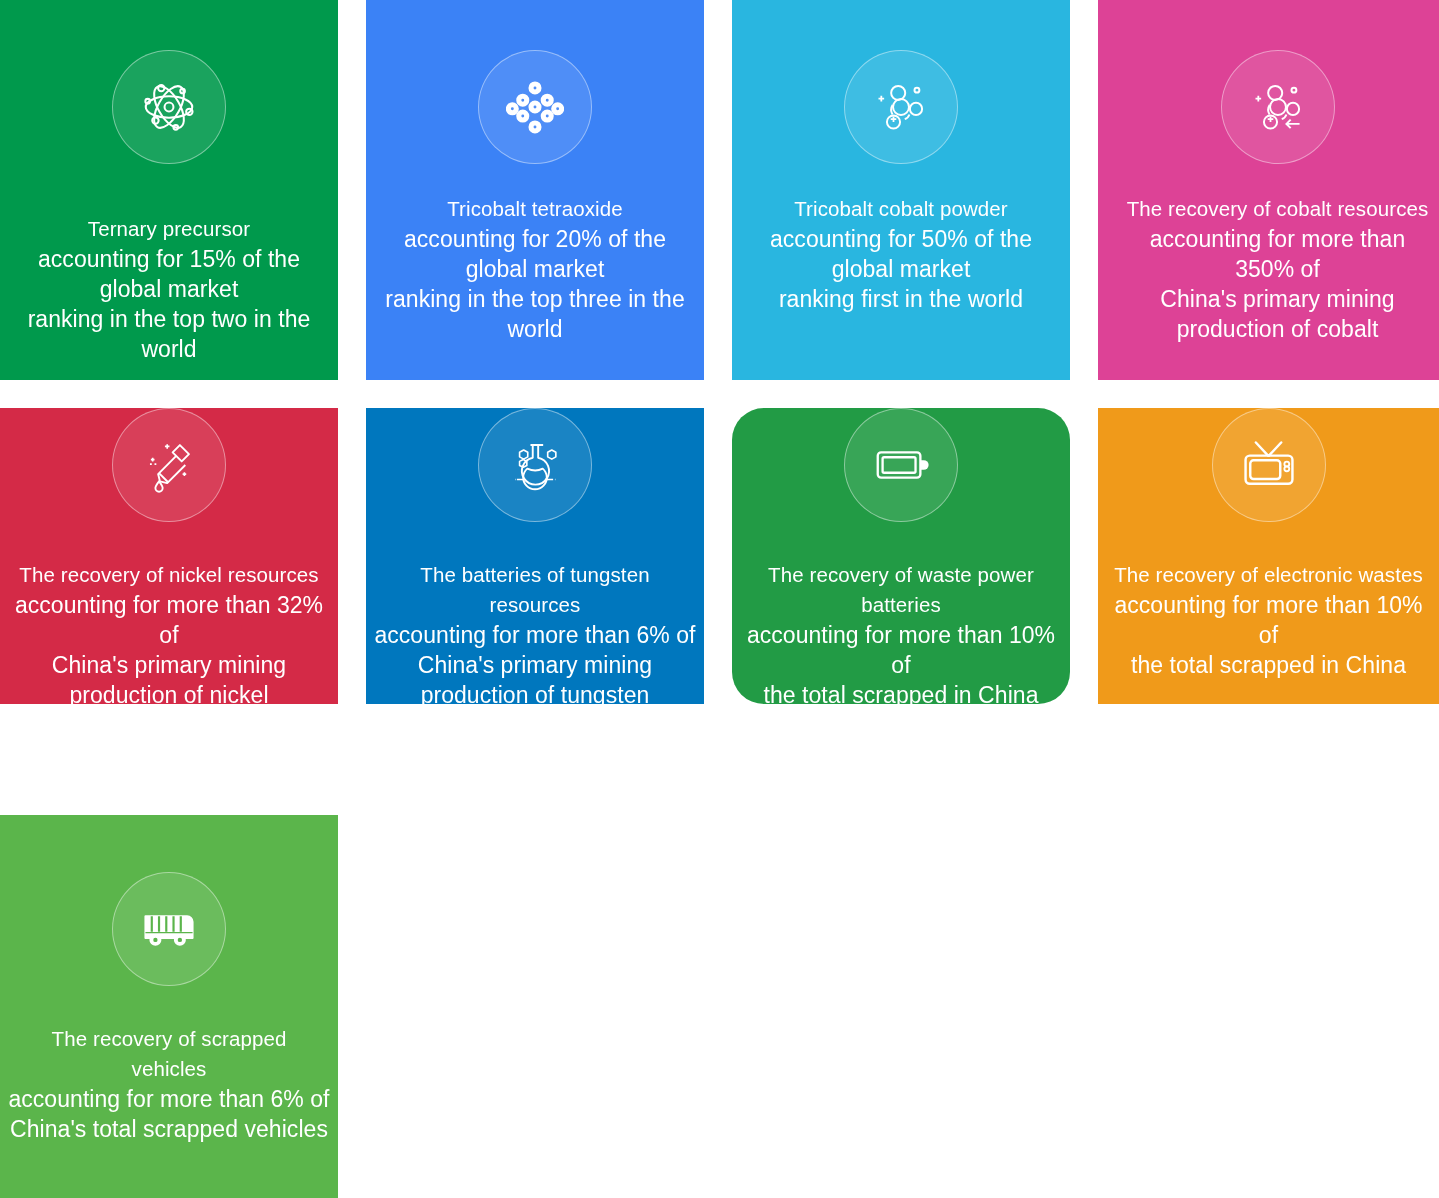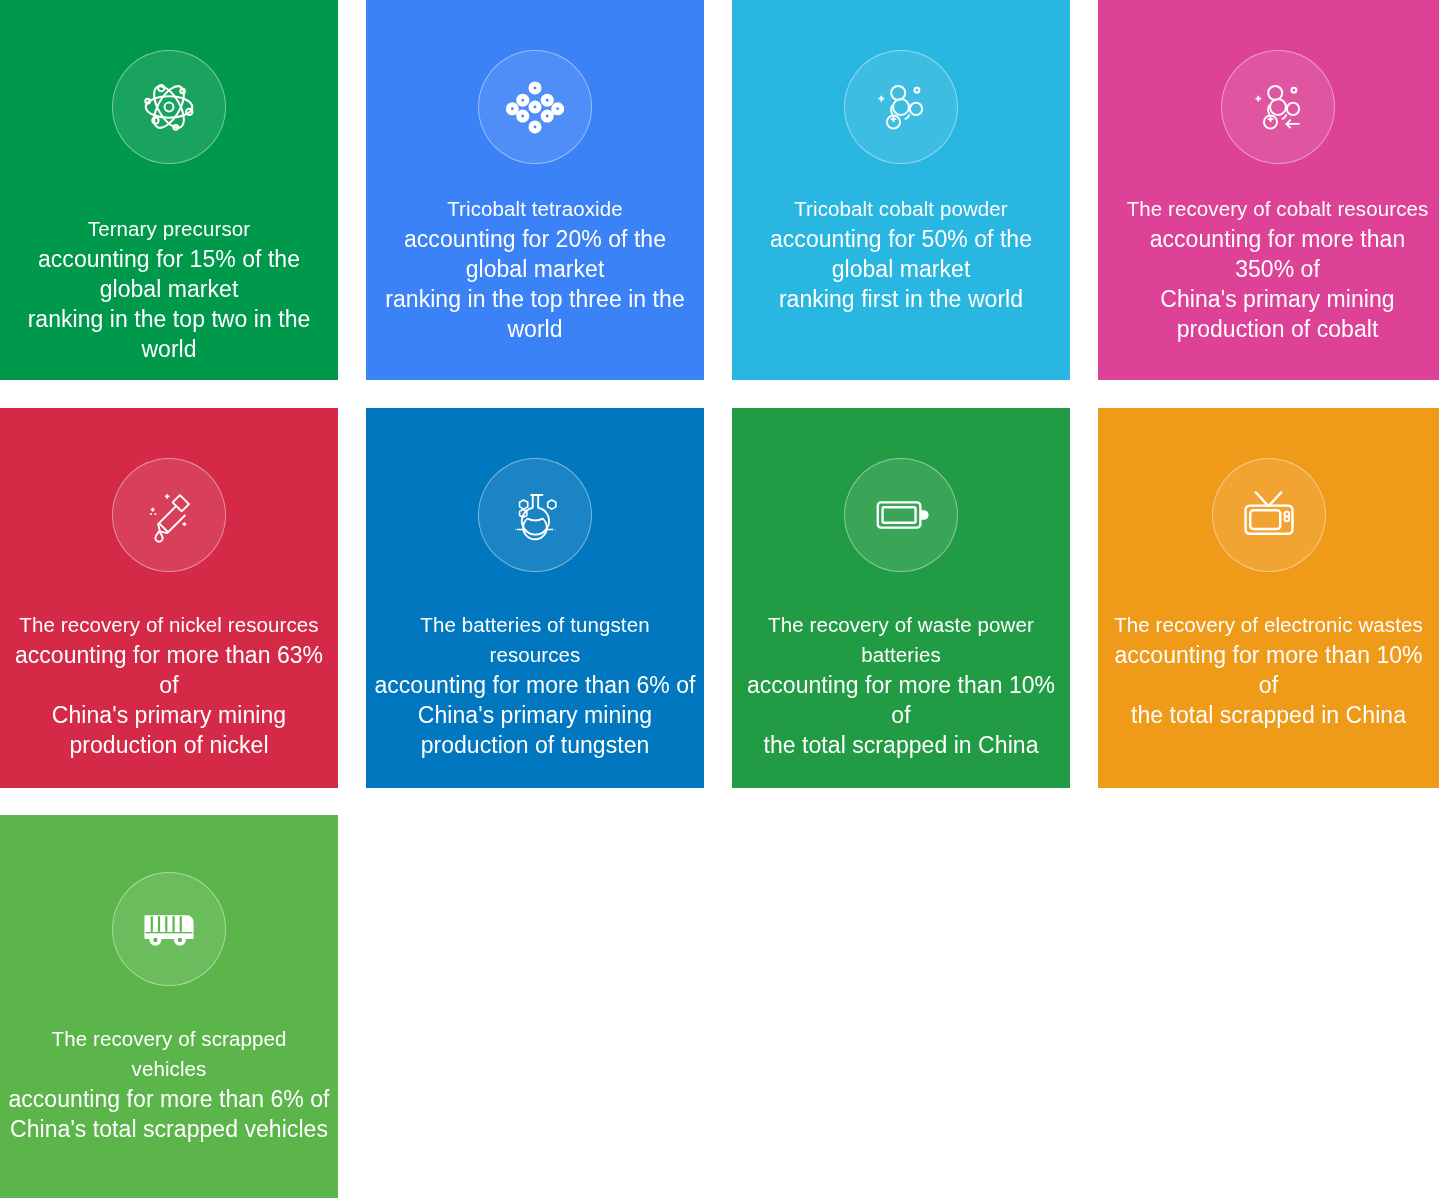--- a/index.html
+++ b/index.html
@@ -69,21 +69,21 @@
     white-space: pre-line;
   }
 
   
   .col0 { left: 0px;    width: 338px; }
   .col1 { left: 366px;  width: 338px; }
   .col2 { left: 732px;  width: 338px; }
   .col3 { left: 1098px; width: 341px; }
 
   .row0 { top: 0px;   height: 380px; padding-top: 50px; }
-  .row1 { top: 408px; height: 380px; padding-top: 50px; }
+  .row1 { top: 408px; height: 296px; }
   .row2 { top: 815px; height: 383px; padding-top: 57px; }
 
   .row0 .text-block { margin-top: 30px; }
   .row1 .text-block { margin-top: 38px; }
   .row2 .text-block { margin-top: 38px; }
 </style>
 </head>
 <body>
 
 <div id="grid">
@@ -188,21 +188,21 @@
         <path d="M21 41 L 31 51"></path>
         <path d="M21 50 q -4 5 -4 7.5 a 4 4 0 0 0 8 0 Q 25 55 21 50 Z"></path>
         <path d="M30 9 v 5 M27.5 11.5 h 5" stroke-width="1.8"></path>
         <path d="M14 24 v 4 M12 26 h 4" stroke-width="1.8"></path>
         <path d="M49 40 v 4 M47 42 h 4" stroke-width="1.8"></path>
         <path d="M11 31 h 2 M16 31 h 2 M13.5 28.5 v 0 M13.5 33.5 v 0" stroke-width="1.8"></path>
       </svg>
     </div>
     <div class="text-block">
       <div class="card-title">The recovery of nickel resources</div>
-      <div class="card-detail">accounting for more than  63% of
+      <div class="card-detail">accounting for more than  32% of
 China's primary mining
 production of nickel</div>
     </div>
   </div>
 
   <div class="card row1 col1" style="background-color: rgb(0, 119, 190);">
     <div class="icon-wrap">
       <svg width="58" height="58" viewBox="0 0 64 64" fill="none" stroke="#ffffff" stroke-width="2.1" stroke-linejoin="round">
         <path d="M27 10 h 14 M29.5 10 v 14 a 15 15 0 1 0 6 0 V 10"></path>
         <path d="M23.5 36 q 9 4 17 0 a 13 13 0 1 1 -17 0 Z" fill="none"></path>
@@ -215,21 +215,21 @@
     </div>
     <div class="text-block">
       <div class="card-title">The batteries of tungsten
 resources</div>
       <div class="card-detail">accounting for more than 6% of
 China's primary mining
 production of tungsten</div>
     </div>
   </div>
 
-  <div class="card row1 col2" style="background-color: rgb(34, 155, 69);">
+  <div class="card row1 col2" style="background-color: rgb(34, 155, 69); border-radius: 32px;">
     <div class="icon-wrap">
       <svg width="62" height="62" viewBox="0 0 64 64" fill="none" stroke="#ffffff" stroke-width="2.4" stroke-linejoin="round">
         <rect x="8" y="19" width="44" height="26" rx="3.5"></rect>
         <rect x="13" y="24" width="34" height="16" rx="1.5"></rect>
         <path d="M52 27 h 3.5 a 2.5 2.5 0 0 1 0 10 H 52 Z" fill="#ffffff" stroke="none"></path>
       </svg>
     </div>
     <div class="text-block">
       <div class="card-title">The recovery of waste power
 batteries</div>

